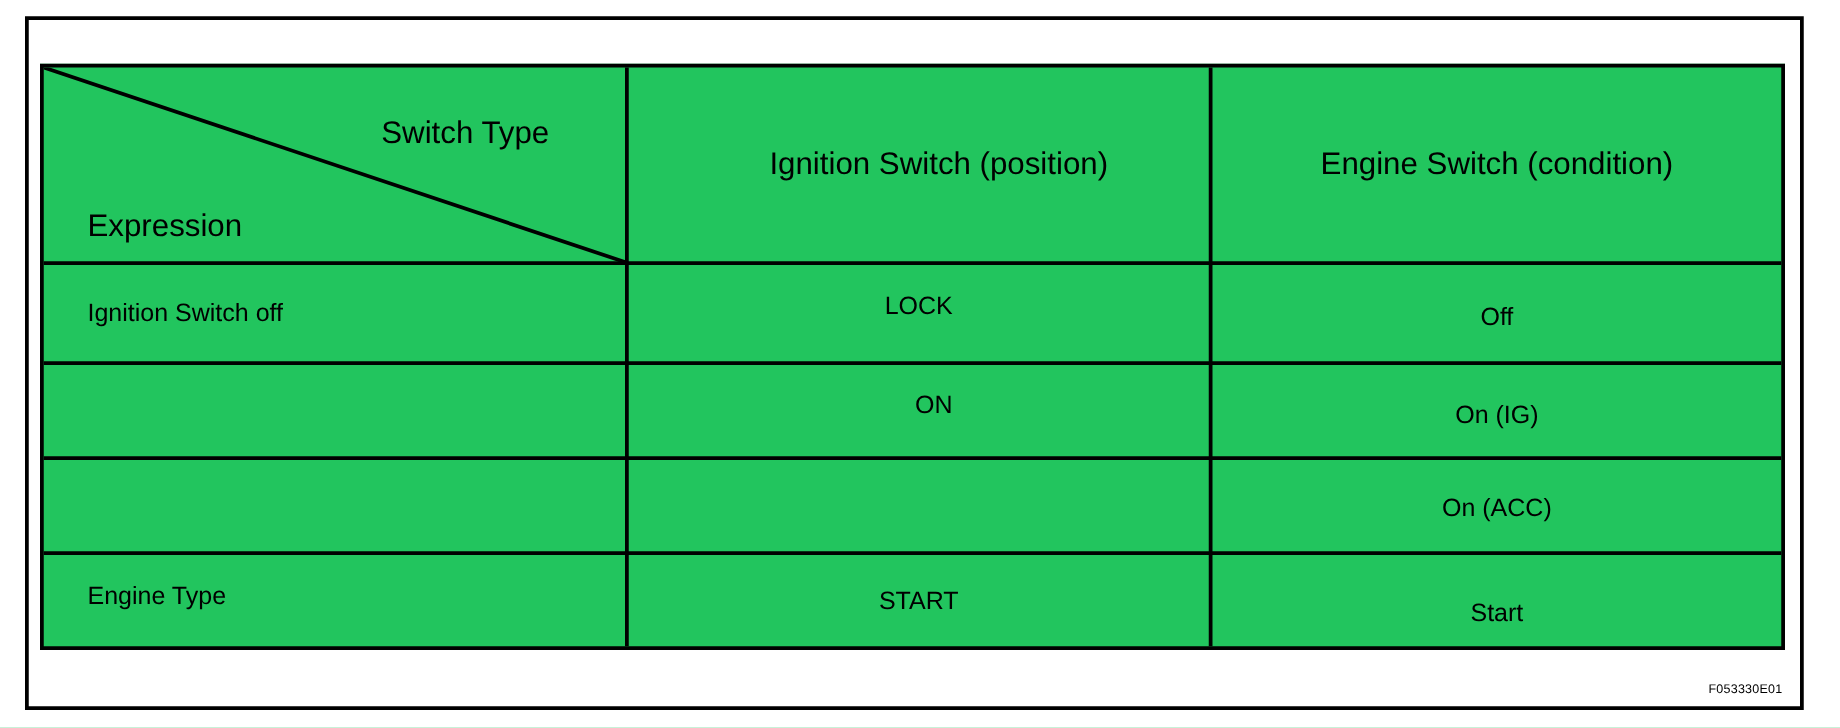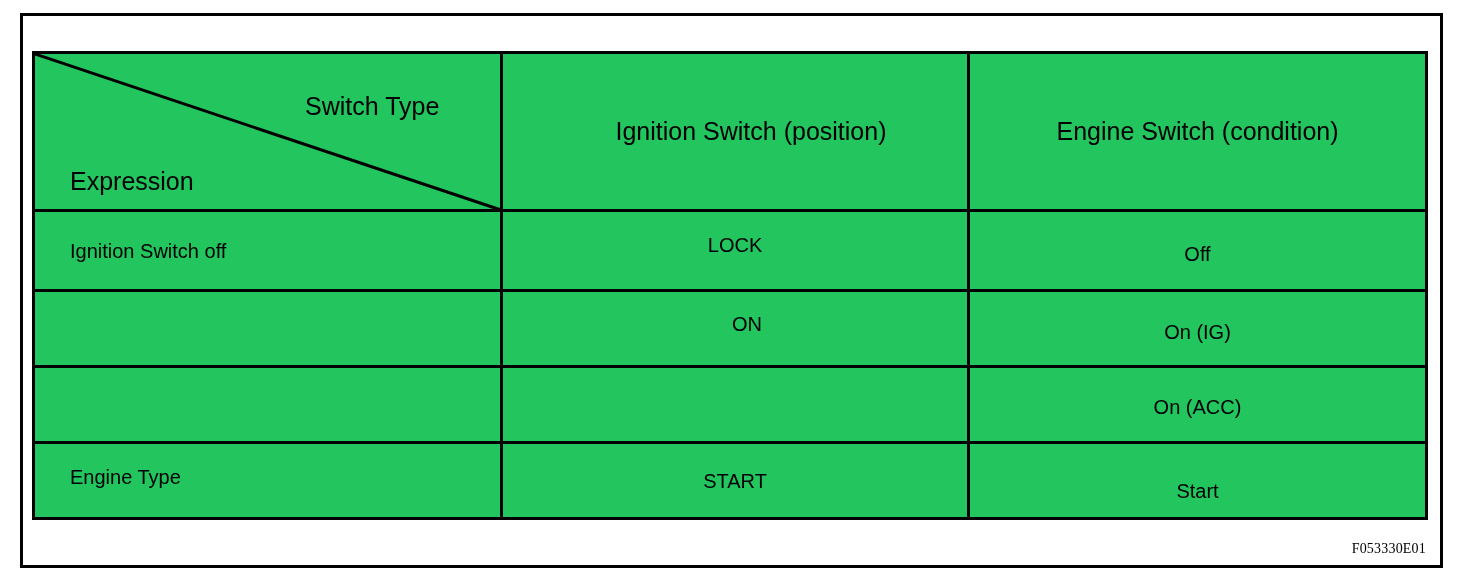--- a/index.html
+++ b/index.html
@@ -140,24 +140,23 @@
 
   .cell.row3.c1 { top: 413px; }
   .cell.row3.c2 { top: 417px; }
   .cell.row3.c3 { top: 427px; }
 
   
   .figure-code {
     position: absolute;
     right: 14px;
     bottom: 8px;
-    font-size: 14px;
+    font-size: 10px;
     letter-spacing: 0.2px;
     white-space: nowrap;
-    font-family: Liberation Serif, serif;
   }
 </style>
 </head>
 <body>
 
 <div class="figure-frame">
 
   <div class="spec-table">
 
     <div class="header-corner">

